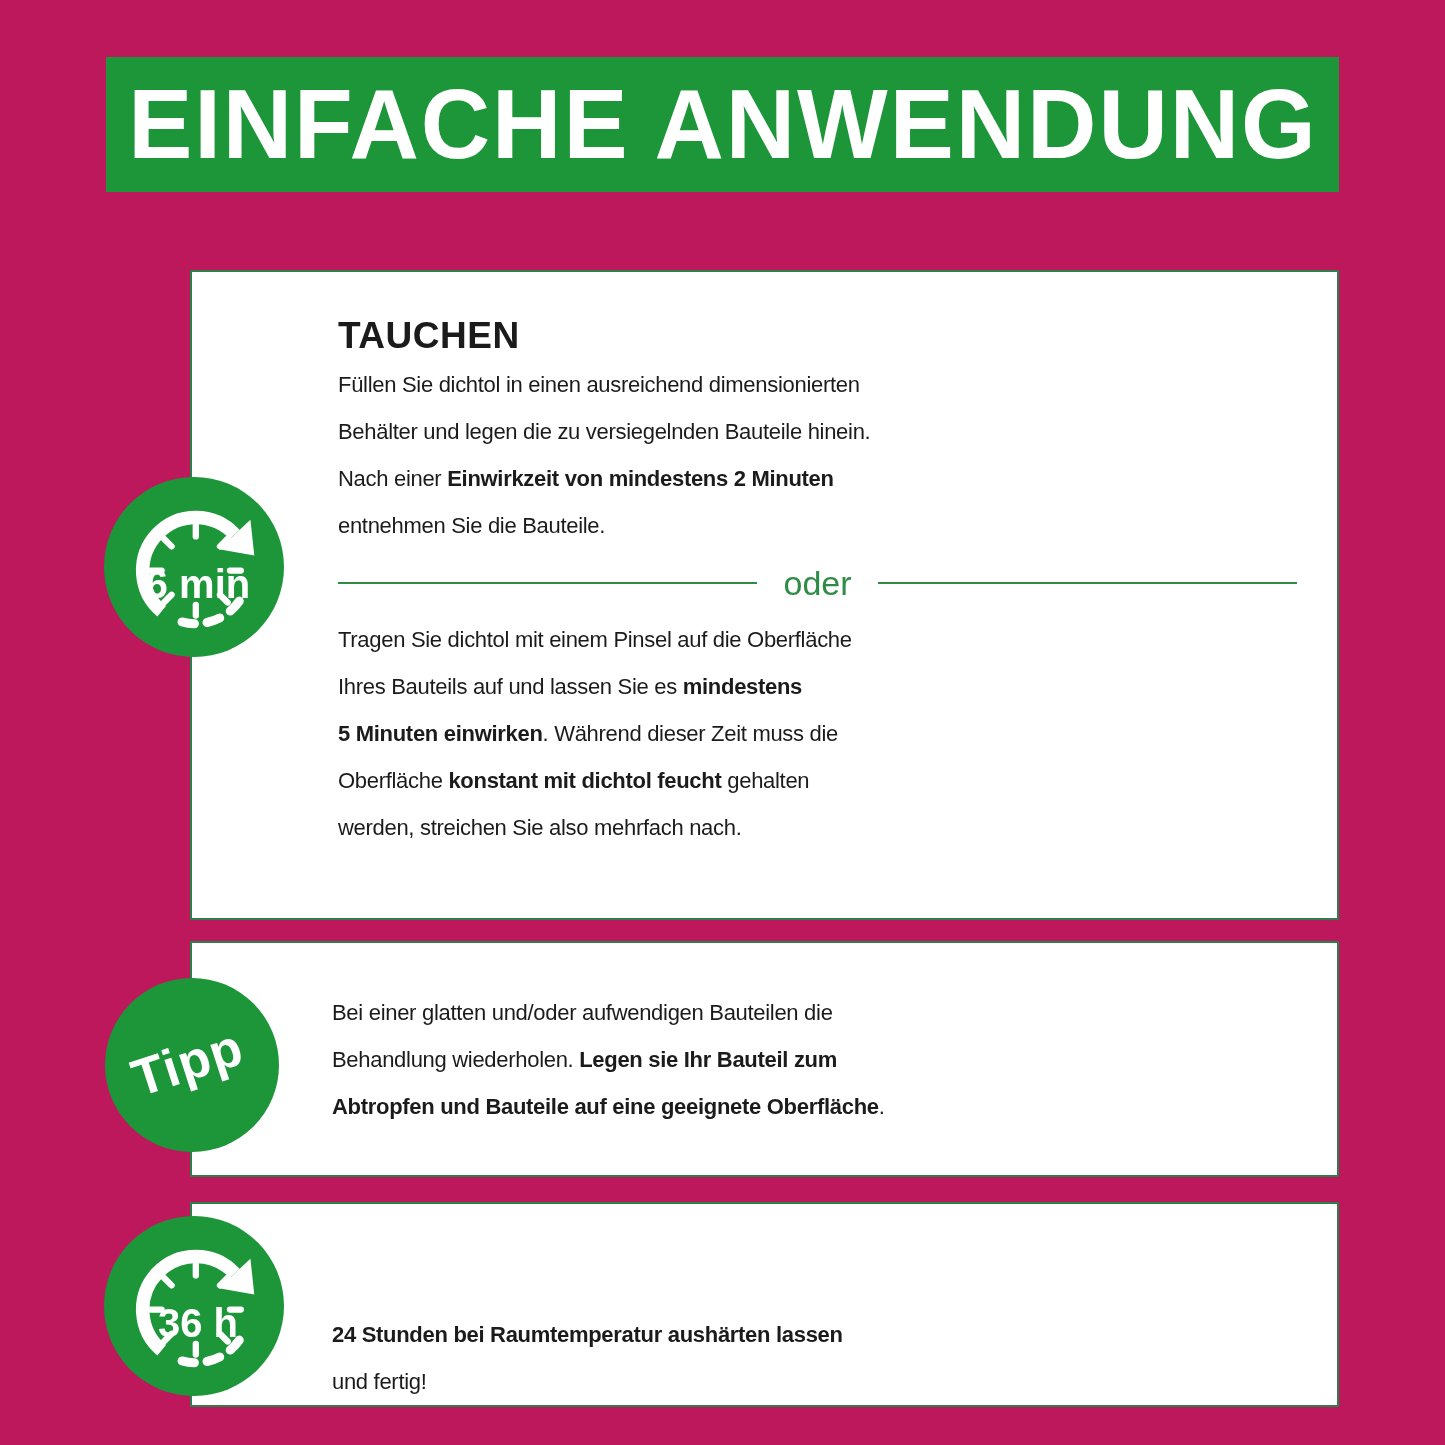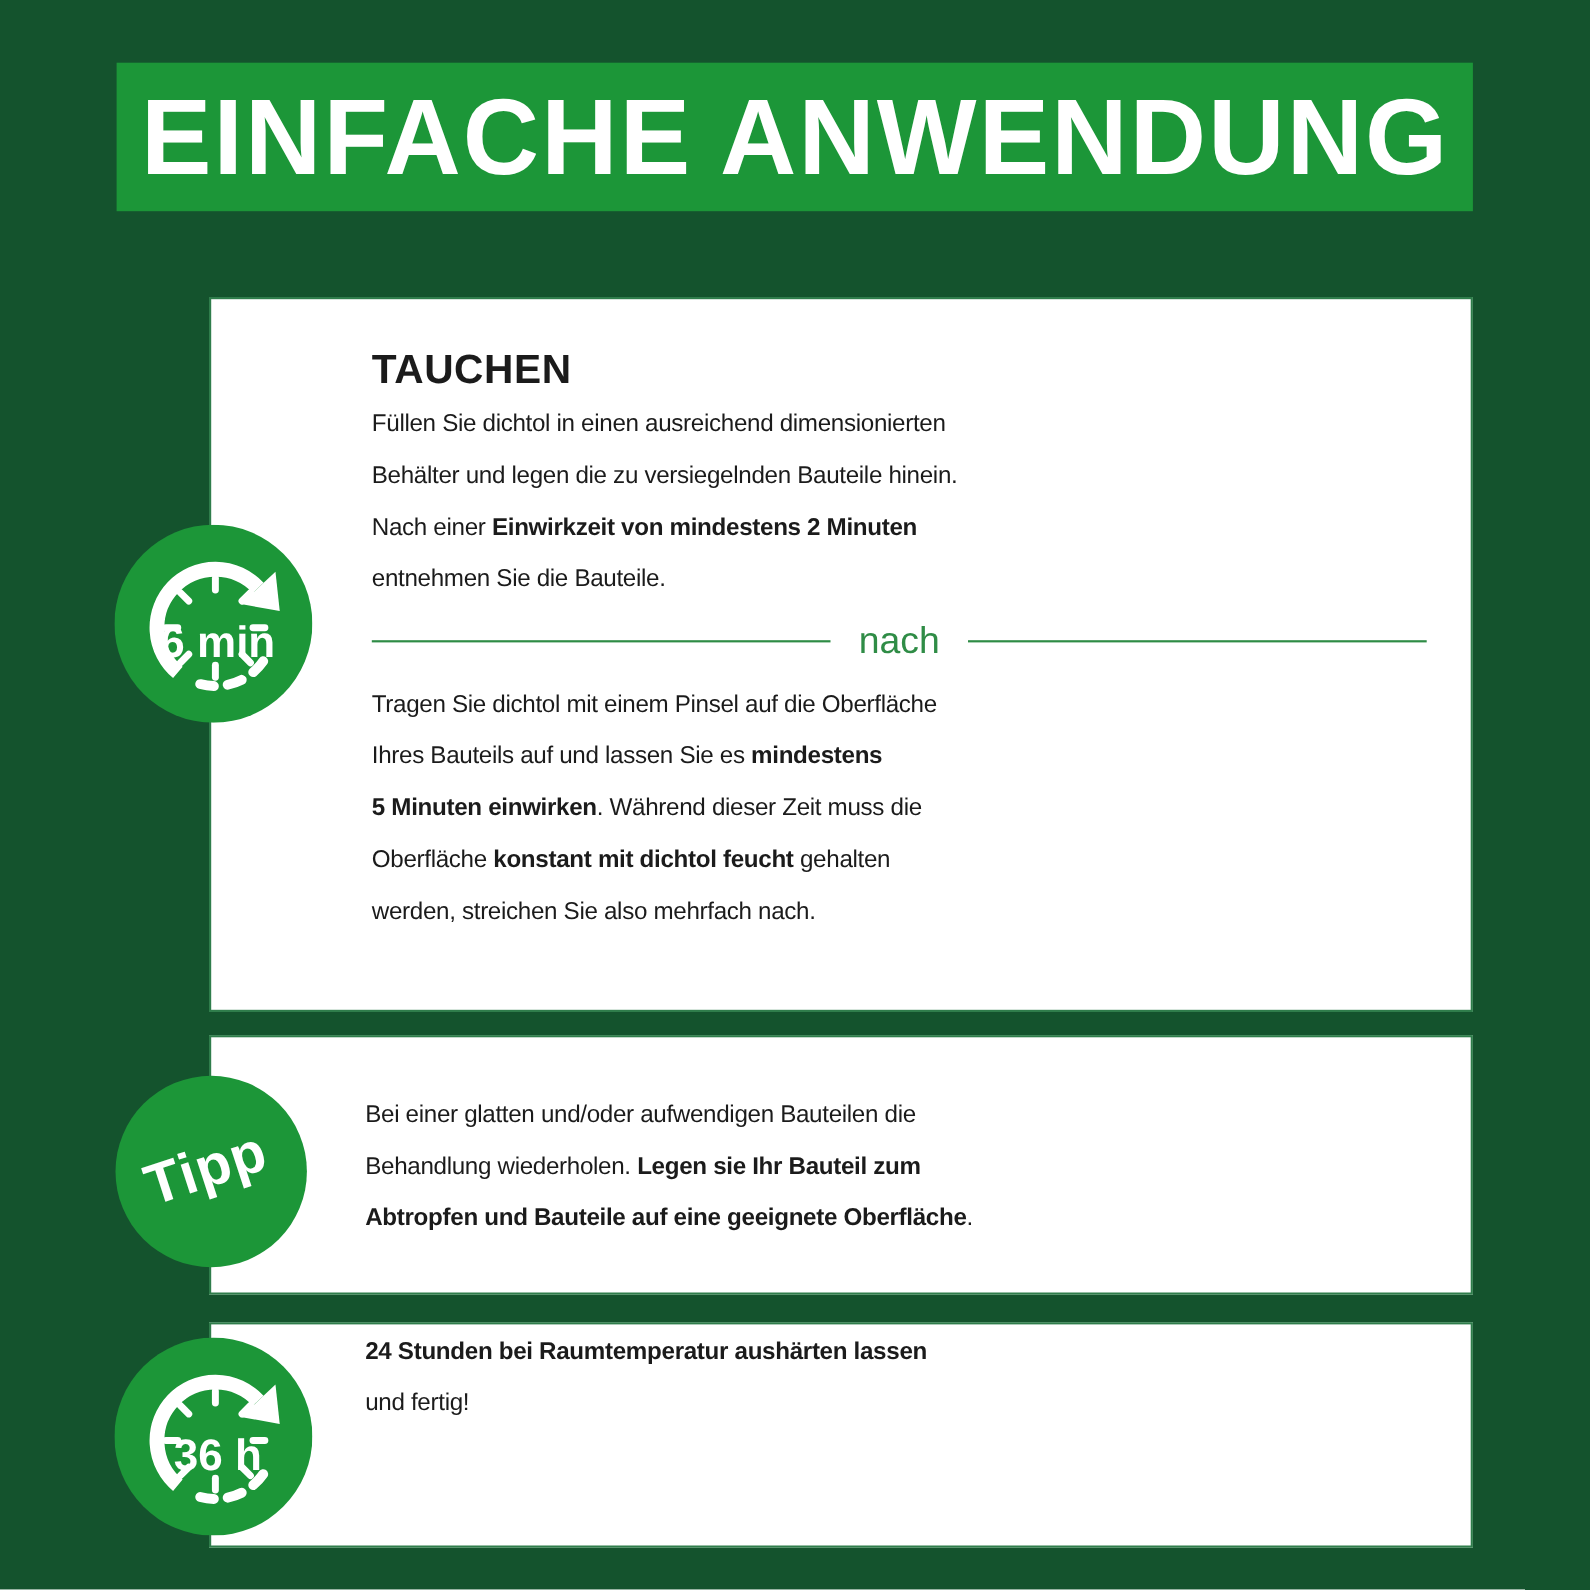--- a/index.html
+++ b/index.html
@@ -8,21 +8,21 @@
     --divider_green: #2F8C46;
     --text: #1B1B1B;
     --badge_text: #FFFFFF;
   }
   * { box-sizing: border-box; }
   html, body { margin: 0; padding: 0; background: #ffffff; }
   .page {
     position: relative;
     width: 1445px;
     height: 1445px;
-    background: #14532d;
+    background: #be185d;
     font-family: "Liberation Sans", sans-serif;
     overflow: hidden;
   }
   .banner {
     position: absolute;
     left: 106px; top: 57px;
     width: 1233px; height: 135px;
     background: var(--green);
     display: flex; align-items: center; justify-content: center;
   }
@@ -36,21 +36,21 @@
   }
   .box {
     position: absolute;
     left: 190px;
     width: 1149px;
     border: 2px solid var(--box_border);
     background: #ffffff;
   }
   .box1 { top: 270px; height: 650px; }
   .box2 { top: 941px; height: 236px; display: flex; align-items: center; }
-  .box3 { top: 1202px; height: 205px; display: flex; align-items: flex-start; }
+  .box3 { top: 1202px; height: 205px; display: flex; align-items: flex-end; }
   .content { padding: 43px 40px 0 146px; }
   .heading {
     font-size: 37px;
     line-height: 42px;
     font-weight: 700;
     color: var(--text);
     letter-spacing: 0.5px;
     margin: 0 0 4px 0;
   }
   .body {
@@ -112,21 +112,21 @@
 
   <div class="box box1">
     <div class="content">
       <div class="heading">TAUCHEN</div>
       <p class="body"><span>Füllen Sie dichtol in einen ausreichend dimensionierten
 Behälter und legen die zu versiegelnden Bauteile hinein.
 Nach einer </span><span class="b">Einwirkzeit von mindestens 2 Minuten</span><span>
 entnehmen Sie die Bauteile.</span></p>
       <div class="divider">
         <span class="line"></span>
-        <span class="oder">nach</span>
+        <span class="oder">oder</span>
         <span class="line"></span>
       </div>
       <p class="body"><span>Tragen Sie dichtol mit einem Pinsel auf die Oberfläche
 Ihres Bauteils auf und lassen Sie es </span><span class="b">mindestens
 5 Minuten einwirken</span><span>. Während dieser Zeit muss die
 Oberfläche </span><span class="b">konstant mit dichtol feucht</span><span> gehalten
 werden, streichen Sie also mehrfach nach.</span></p>
     </div>
   </div>
 

